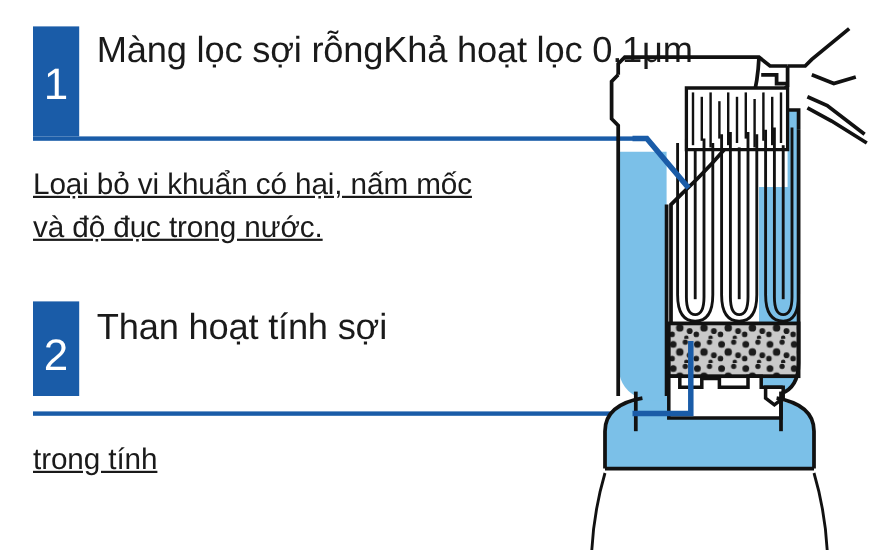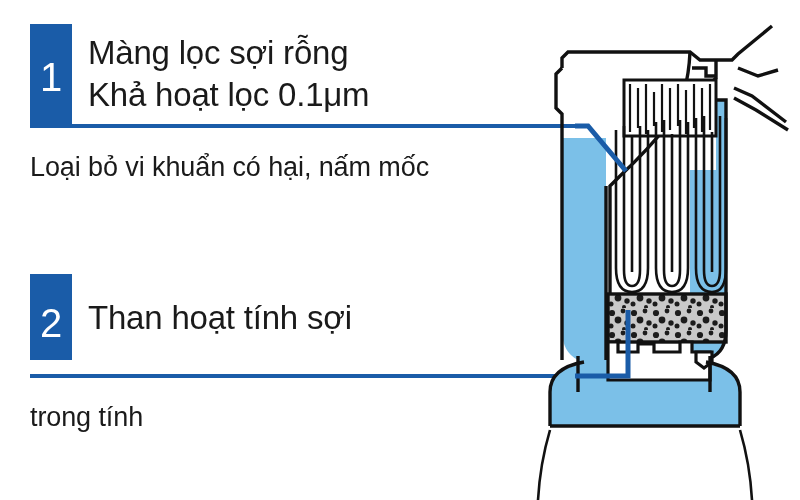--- a/index.html
+++ b/index.html
@@ -61,48 +61,48 @@
     letter-spacing: 0;
     box-sizing: border-box;
     padding-top: 6px;
   }
   .block-2 .badge { padding-top: 12px; }
 
   .headline-text {
     flex: 1 1 auto;
     padding-left: 16px;
     display: flex;
-    flex-direction: column;
     justify-content: center;
     box-sizing: border-box;
   }
   .headline-line {
     font-size: 33px;
     line-height: 1.26;
     white-space: nowrap;
     letter-spacing: -0.2px;
   }
   .block-2 .headline-text {
-    justify-content: center;
+    justify-content: flex-start;
     padding-top: 2px;
   }
 
   .rule {
     position: absolute;
     left: 30px;
     height: 4px;
     background: #1a5ca8;
   }
   .rule-1 { top: 124px; width: 553px; }
   .rule-2 { top: 374px; width: 553px; }
 
   .desc {
     position: absolute;
     left: 30px;
     width: 540px;
+    text-decoration: underline;
   }
   .desc-1 { top: 148px; }
   .desc-2 { top: 398px; }
   .desc-line {
     font-size: 27px;
     line-height: 1.45;
     white-space: nowrap;
     letter-spacing: -0.1px;
   }
 
@@ -140,20 +140,21 @@
         </div>
         <div class="headline-text">
           <div class="headline-line">Màng lọc sợi rỗng</div>
           <div class="headline-line">Khả hoạt lọc 0.1μm</div>
         </div>
       </div>
     </div>
     <div class="rule rule-1"></div>
     <div class="desc desc-1">
       <div class="desc-line">Loại bỏ vi khuẩn có hại, nấm mốc</div>
+      <div class="desc-line">và độ đục trong nước.</div>
     </div>
 
     <div class="feature-block block-2">
       <div class="headline-row">
         <div class="badge">
           <span>2</span>
         </div>
         <div class="headline-text">
           <div class="headline-line">Than hoạt tính sợi</div>
         </div>

